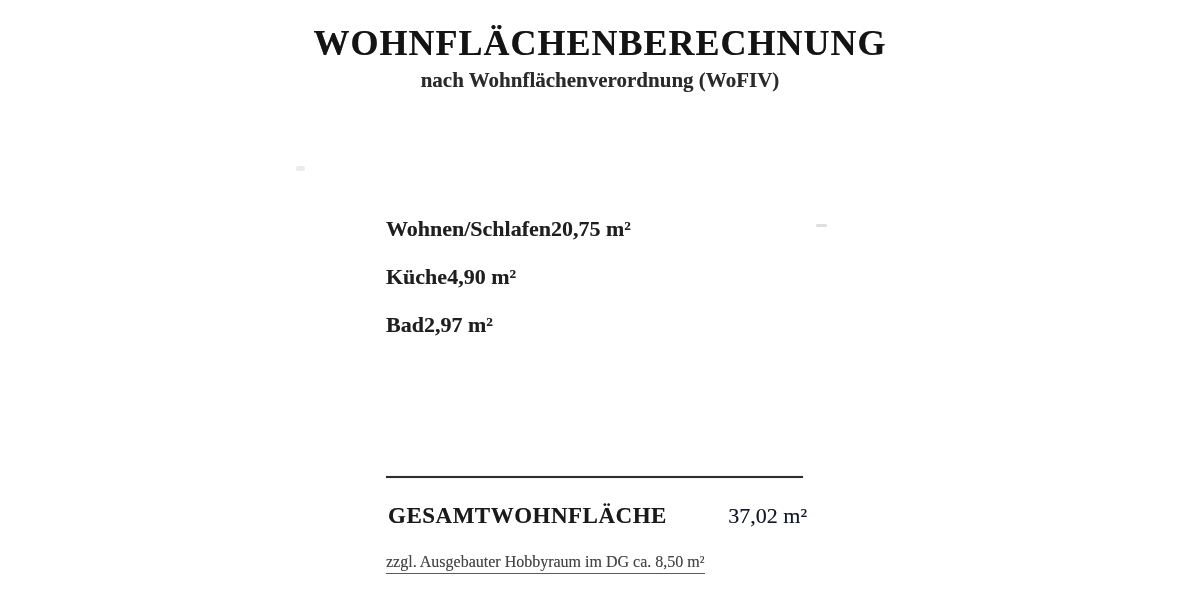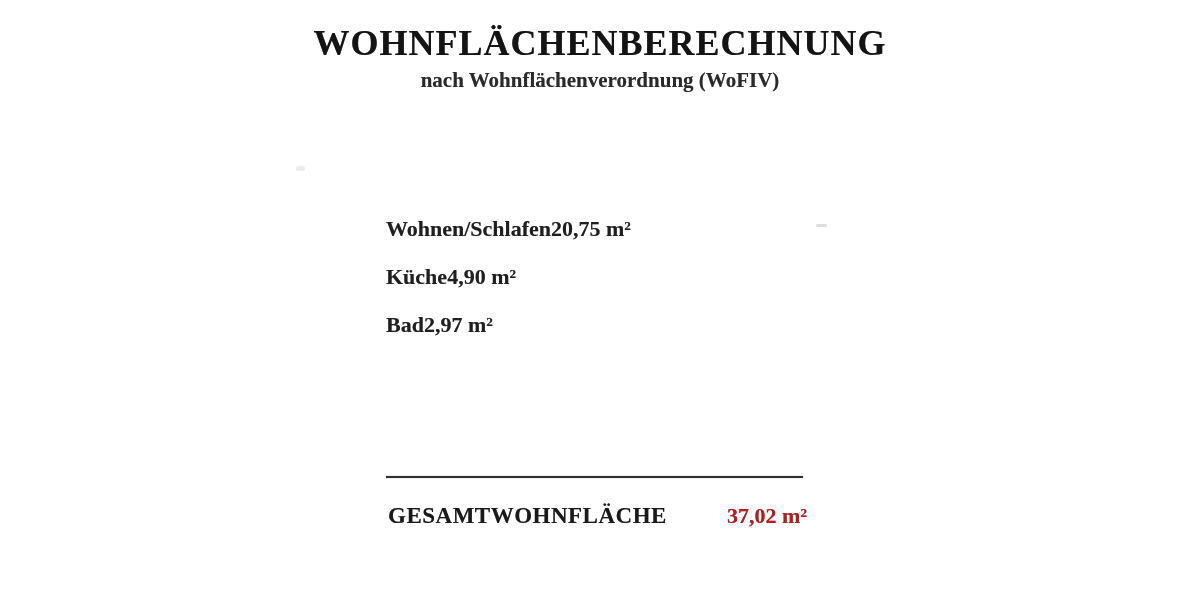--- a/index.html
+++ b/index.html
@@ -77,22 +77,22 @@
   .total-row .label {
     font-size: 23px;
     font-weight: bold;
     letter-spacing: 0.5px;
     color: #1a1a1a;
     text-shadow: 0 0 0.6px rgba(26,26,26,0.5);
     white-space: nowrap;
   }
   .total-row .value {
     font-size: 22px;
-    font-weight: bold;
-    color: #b91c1c;
+    font-weight: normal;
+    color: #0f172a;
     text-shadow: 0 0 0.6px rgba(26,26,26,0.5);
     white-space: nowrap;
   }
   .footnote {
     position: absolute;
     left: 386px;
     top: 553px;
     font-size: 16px;
     color: #454545;
     text-shadow: 0 0 0.6px rgba(70,70,70,0.5);
@@ -143,14 +143,15 @@
     </div>
   </div>
 
   <div class="divider"></div>
 
   <div class="total-row">
     <span class="label">GESAMTWOHNFLÄCHE</span>
     <span class="value">37,02 m²</span>
   </div>
 
+  <div class="footnote">zzgl. Ausgebauter Hobbyraum im DG ca. 8,50 m²</div>
 
 </div>
 
 </body></html>

